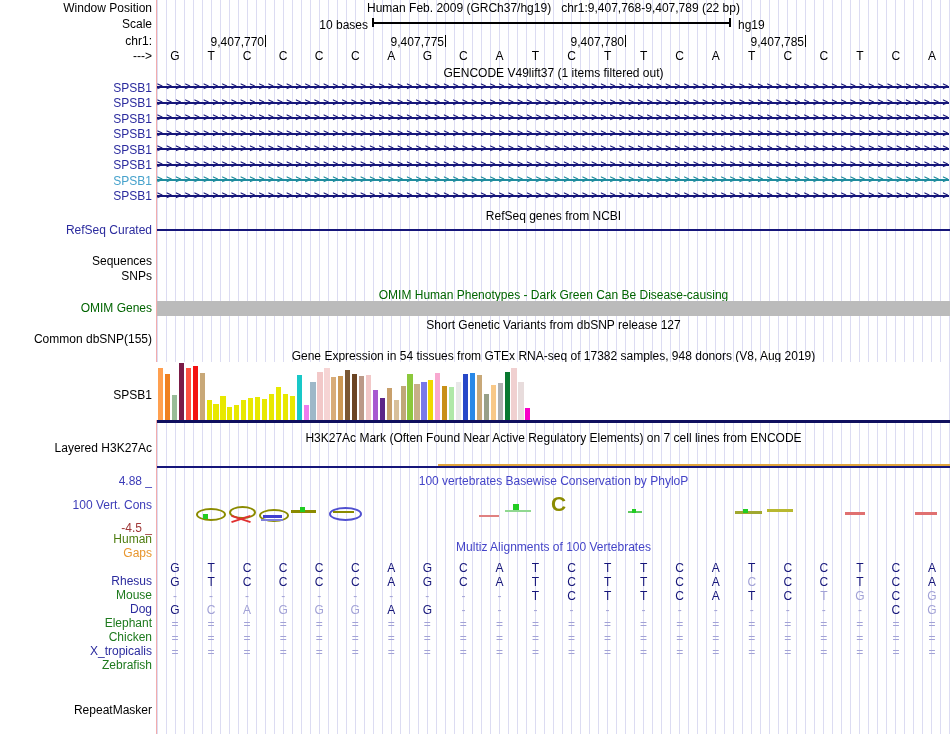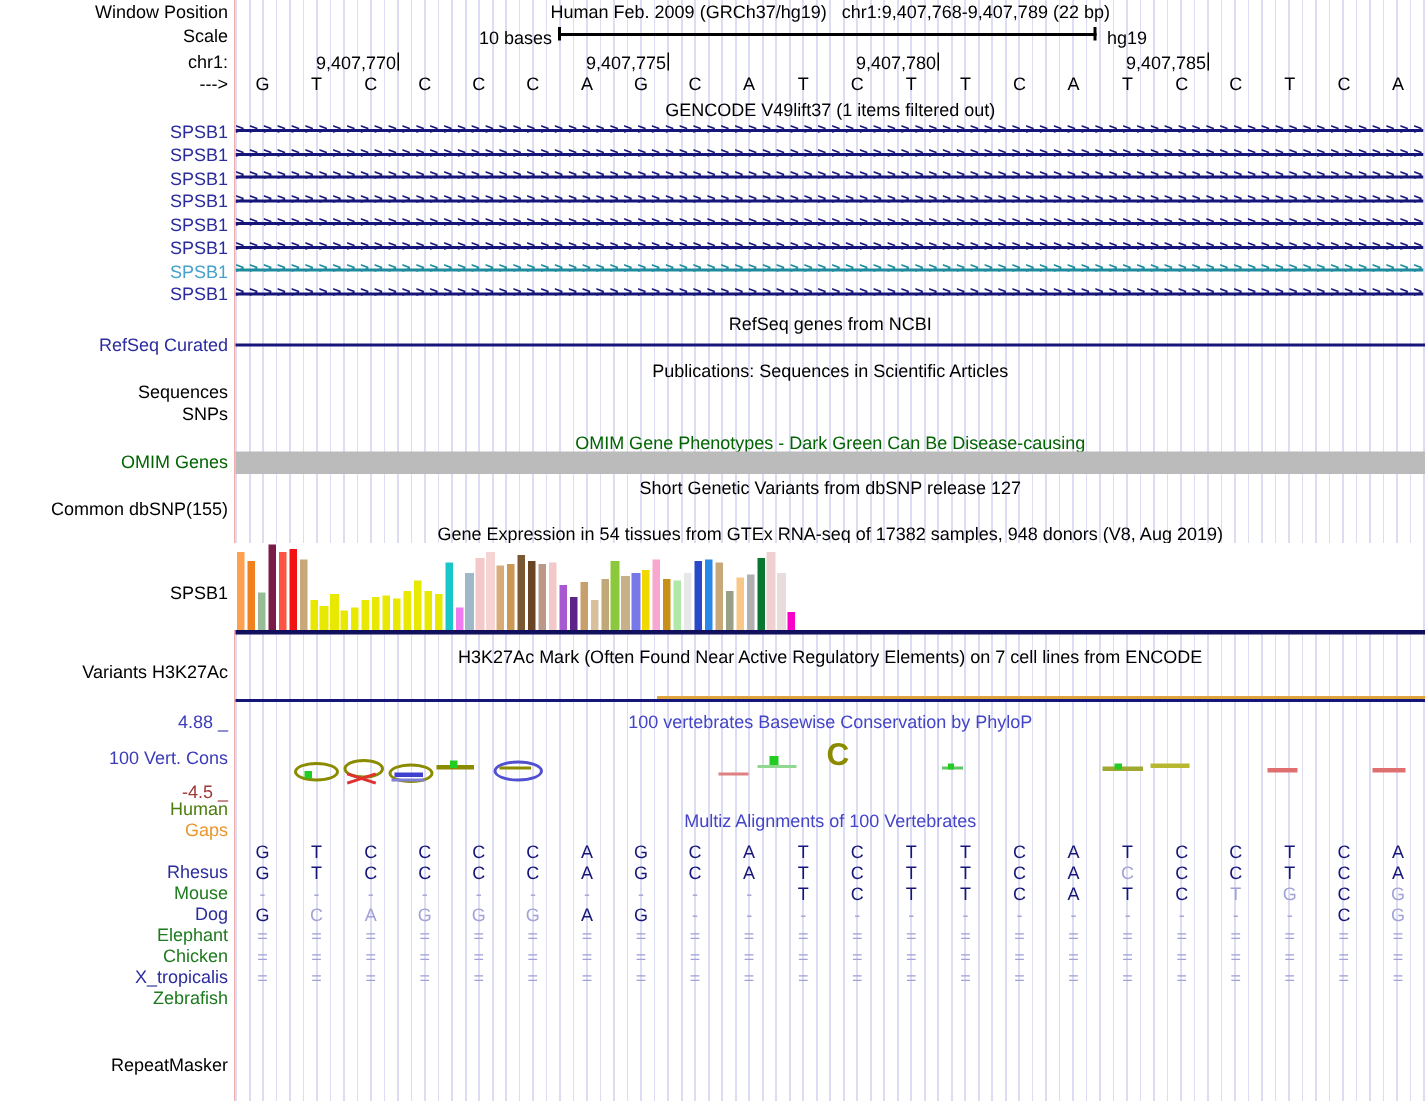--- a/index.html
+++ b/index.html
@@ -120,25 +120,24 @@
       <div class="generow" style="top: 189.5px;">
         <div class="gline" style="background: rgb(22, 22, 122);"></div>
         <div class="garrows" style="color: rgb(22, 22, 122);">&gt;&gt;&gt;&gt;&gt;&gt;&gt;&gt;&gt;&gt;&gt;&gt;&gt;&gt;&gt;&gt;&gt;&gt;&gt;&gt;&gt;&gt;&gt;&gt;&gt;&gt;&gt;&gt;&gt;&gt;&gt;&gt;&gt;&gt;&gt;&gt;&gt;&gt;&gt;&gt;&gt;&gt;&gt;&gt;&gt;&gt;&gt;&gt;&gt;&gt;&gt;&gt;&gt;&gt;&gt;&gt;&gt;&gt;&gt;&gt;&gt;&gt;&gt;&gt;&gt;&gt;&gt;&gt;&gt;&gt;&gt;&gt;&gt;&gt;&gt;&gt;&gt;&gt;&gt;&gt;&gt;&gt;&gt;&gt;&gt;&gt;&gt;&gt;&gt;&gt;&gt;&gt;&gt;&gt;&gt;&gt;</div>
       </div>
     </div>
 
   <div class="title" style="top:210px">RefSeq genes from NCBI</div>
   <div class="left-label" style="top:224px;color:#2B2B9E">RefSeq Curated</div>
   <div class="hline" style="left:157px;top:229px;width:793px;background:#16167A"></div>
 
-  <div class="title" style="top:241px">Publications: Sequences in Scientific Articles</div>
   <div class="left-label" style="top:255px">Sequences</div>
   <div class="left-label" style="top:270px">SNPs</div>
 
-  <div class="title" style="top:289px;color:#006400">OMIM Gene Phenotypes - Dark Green Can Be Disease-causing</div>
+  <div class="title" style="top:289px;color:#006400">OMIM Human Phenotypes - Dark Green Can Be Disease-causing</div>
   <div class="left-label" style="top:302px;color:#006400">OMIM Genes</div>
   <div style="position:absolute;left:157px;top:301px;width:793px;height:15px;background:#BBBBBB"></div>
 
   <div class="title" style="top:319px">Short Genetic Variants from dbSNP release 127</div>
   <div class="left-label" style="top:333px">Common dbSNP(155)</div>
 
   <div class="title" style="top:350px">Gene Expression in 54 tissues from GTEx RNA-seq of 17382 samples, 948 donors (V8, Aug 2019)</div>
   <div style="position:absolute;left:155px;top:362px;width:792px;height:58px;background:#fff"></div>
   <div class="left-label" style="top:389px">SPSB1</div>
   <div id="gtexbars">
@@ -193,21 +192,21 @@
       <div class="bar" style="left: 490.64px; top: 385px; width: 5.2px; height: 35px; background: rgb(248, 200, 136);"></div>
       <div class="bar" style="left: 497.57px; top: 383px; width: 5.2px; height: 37px; background: rgb(176, 176, 176);"></div>
       <div class="bar" style="left: 504.5px; top: 372px; width: 5.2px; height: 48px; background: rgb(8, 120, 48);"></div>
       <div class="bar" style="left: 511.43px; top: 368px; width: 5.2px; height: 52px; background: rgb(240, 208, 208);"></div>
       <div class="bar" style="left: 518.36px; top: 382px; width: 5.2px; height: 38px; background: rgb(232, 220, 220);"></div>
       <div class="bar" style="left: 525.29px; top: 408px; width: 5.2px; height: 12px; background: rgb(248, 0, 200);"></div>
     </div>
   <div style="position:absolute;left:157px;top:420px;width:793px;height:3px;background:#10105F"></div>
 
   <div class="title" style="top:432px">H3K27Ac Mark (Often Found Near Active Regulatory Elements) on 7 cell lines from ENCODE</div>
-  <div class="left-label" style="top:442px">Variants H3K27Ac</div>
+  <div class="left-label" style="top:442px">Layered H3K27Ac</div>
   <div class="hline" style="left:438px;top:464px;width:512px;background:#E0A43C"></div>
   <div class="hline" style="left:157px;top:466px;width:793px;background:#16167A"></div>
 
   <div class="left-label" style="top:475px;color:#3C3CB8">4.88 _</div>
   <div class="title" style="top:475px;color:#4444C8">100 vertebrates Basewise Conservation by PhyloP</div>
   <div class="left-label" style="top:499px;color:#3C3CB8">100 Vert. Cons</div>
   <div class="left-label" style="top:522px;color:#A03838">-4.5 _</div>
   <div id="phylop">
       <div class="glyph" style="left: 196px; top: 508px; width: 26px; height: 9px; border: 2px solid rgb(139, 139, 0); border-radius: 50%;"></div>
       <div class="glyph" style="left: 203px; top: 514px; width: 5px; height: 5px; background: rgb(34, 204, 34);"></div>

